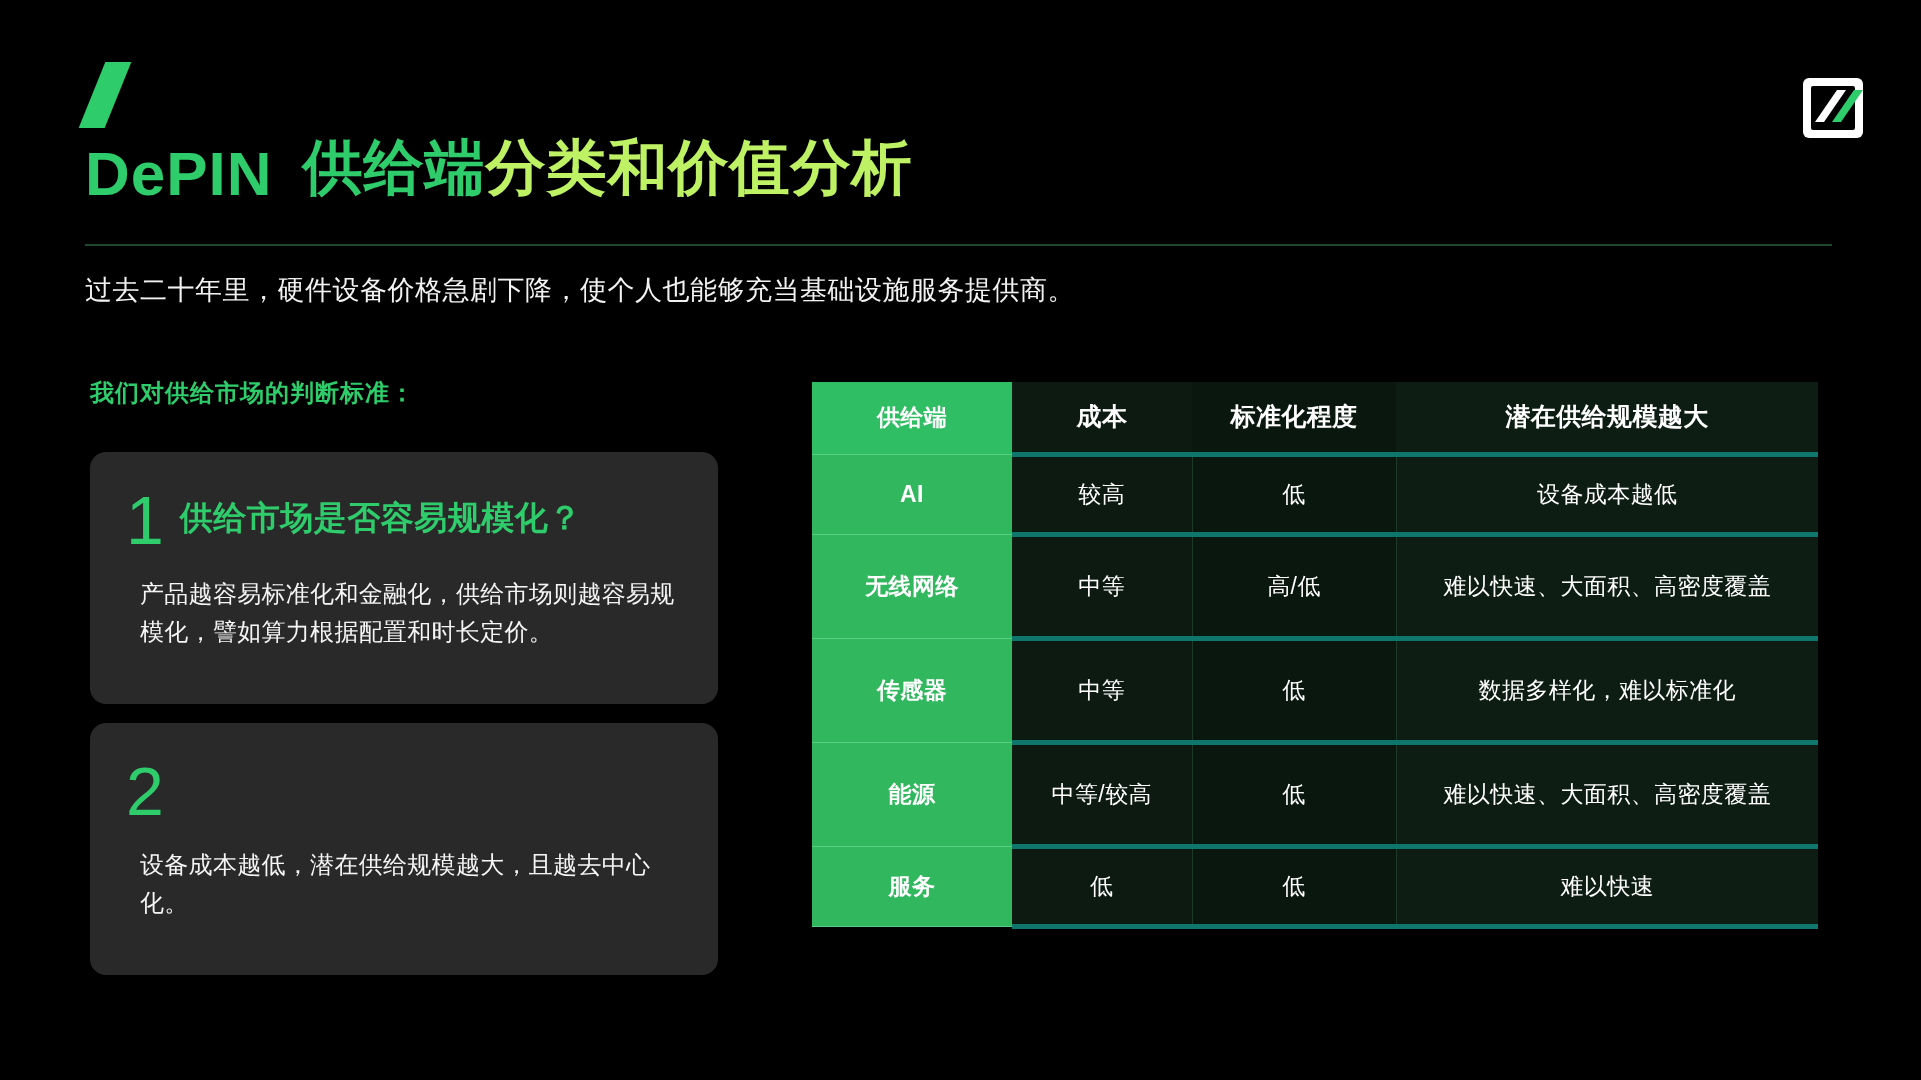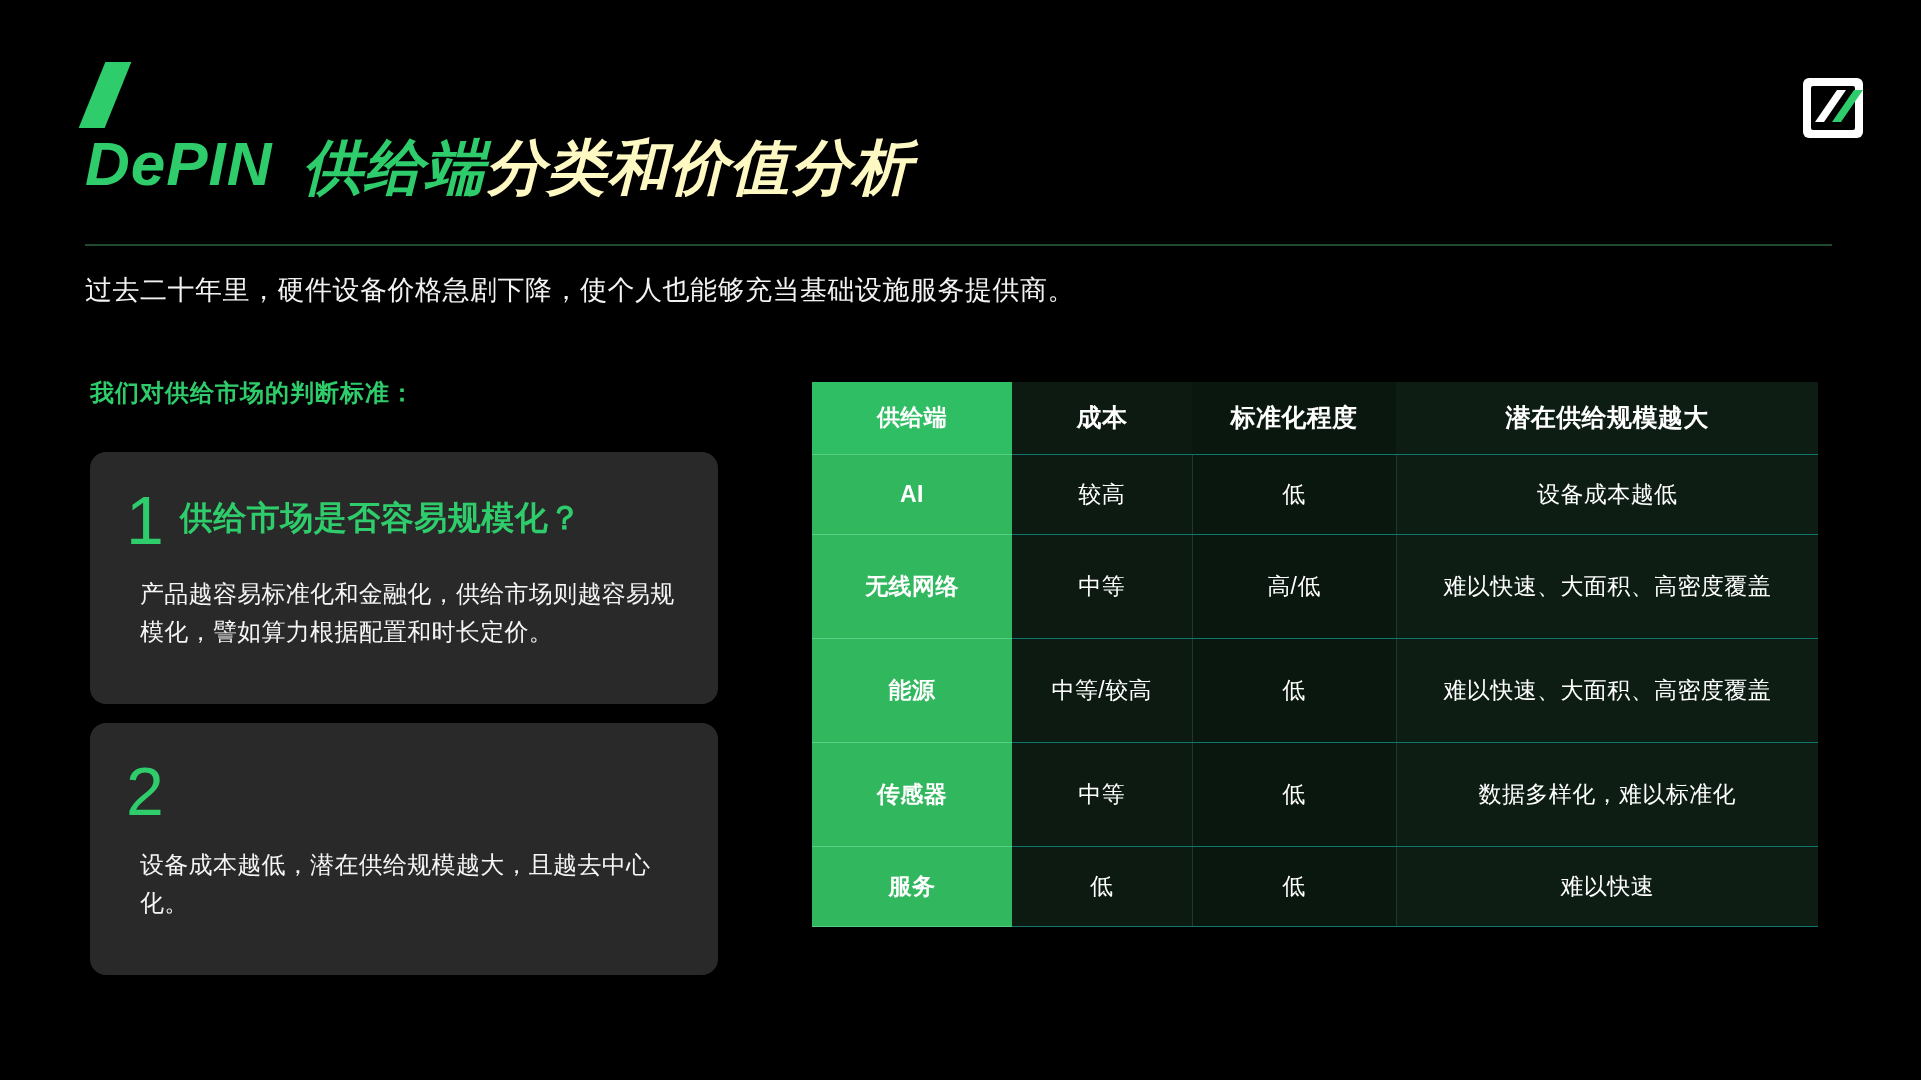--- a/index.html
+++ b/index.html
@@ -29,42 +29,41 @@
     height: 66px;
     background: #2ECC6B;
     transform: skewX(-22deg);
   }
 
   .title-row {
     position: absolute;
     left: 85px;
     top: 128px;
     display: flex;
-    align-items: flex-start;
+    align-items: flex-end;
     white-space: nowrap;
-    font-style: italic;
   }
   .title-brand {
     font-size: 62px;
     font-weight: 700;
     letter-spacing: 1px;
     color: #2ECC6B;
     font-family: "Liberation Sans", "DejaVu Sans", sans-serif;
   }
   .title-green {
     font-size: 60px;
     font-weight: 700;
     color: #2ECC6B;
     margin-left: 30px;
     letter-spacing: 1px;
   }
   .title-white {
     font-size: 60px;
     font-weight: 700;
-    color: #fef9c3;
+    color: #bef264;
     letter-spacing: 1px;
   }
 
   .logo {
     position: absolute;
     right: 57px;
     top: 77px;
     width: 62px;
     height: 62px;
   }
@@ -155,21 +154,21 @@
   table.matrix col.c-diff   { width: 422px; }
 
   table.matrix th,
   table.matrix td {
     text-align: center;
     vertical-align: middle;
     color: #FFFFFF;
     font-weight: 400;
     font-size: 23px;
     letter-spacing: 0.4px;
-    border-bottom: 1px solid #0f766e;
+    border-bottom: 5px solid #0f766e;
   }
 
   
   table.matrix th.supply,
   table.matrix td.supply {
     background: #31B75E;
     font-weight: 700;
     font-size: 23px;
     border-bottom: 1px solid #57cf83;
   }
@@ -255,30 +254,30 @@
           <td class="cell-std">低</td>
           <td class="cell-diff">设备成本越低</td>
         </tr>
         <tr class="tall">
           <td class="supply">无线网络</td>
           <td class="cell-cost">中等</td>
           <td class="cell-std">高/低</td>
           <td class="cell-diff">难以快速、大面积、高密度覆盖</td>
         </tr>
         <tr class="tall">
+          <td class="supply">传感器</td>
+          <td class="cell-cost">中等</td>
+          <td class="cell-std">低</td>
+          <td class="cell-diff">数据多样化，难以标准化</td>
+        </tr>
+        <tr class="tall">
           <td class="supply">能源</td>
           <td class="cell-cost">中等/较高</td>
           <td class="cell-std">低</td>
           <td class="cell-diff">难以快速、大面积、高密度覆盖</td>
-        </tr>
-        <tr class="tall">
-          <td class="supply">传感器</td>
-          <td class="cell-cost">中等</td>
-          <td class="cell-std">低</td>
-          <td class="cell-diff">数据多样化，难以标准化</td>
         </tr>
         <tr>
           <td class="supply">服务</td>
           <td class="cell-cost">低</td>
           <td class="cell-std">低</td>
           <td class="cell-diff">难以快速</td>
         </tr>
       </tbody>
     </table>
   </div>

